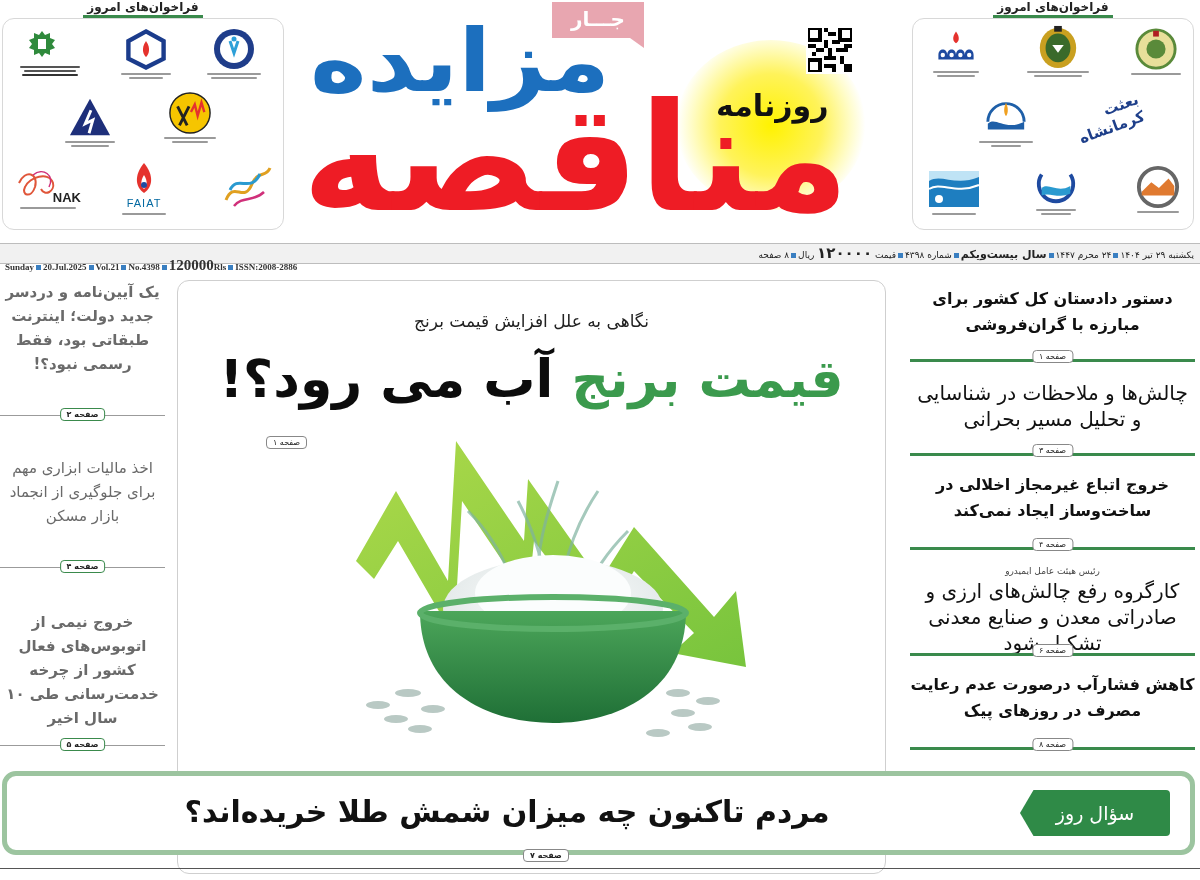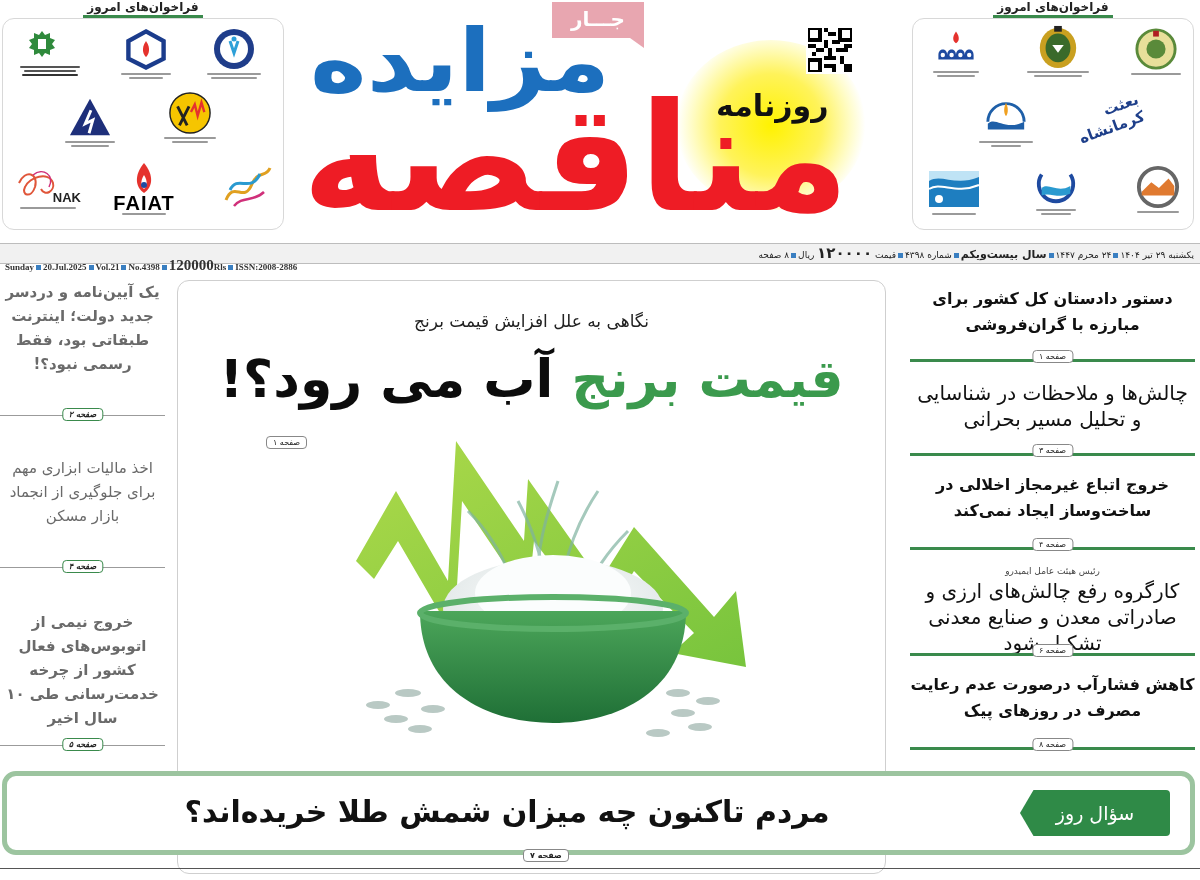--- a/index.html
+++ b/index.html
@@ -45,21 +45,21 @@
   .info-center { position: absolute; left: 480px; width: 250px; top: 0; text-align: center; color: #8a8a8a; direction: rtl; }
   .info-right { position: absolute; right: 6px; top: 0; direction: rtl; color: #222; }
   .info-right b { font-size: 11px; }
   .info-right .big { font-size: 15px; font-weight: bold; }
 
   
   .left-col { position: absolute; left: 0; top: 270px; width: 165px; height: 490px; }
   .left-item { position: absolute; left: 0; width: 165px; text-align: center; direction: rtl; color: #6a6a6a; }
   .left-item.bold { font-weight: bold; }
   .left-item p { font-size: 15px; line-height: 24px; }
-  .sep-gray { position: absolute; left: 0; width: 165px; height: 14px; font-style: italic; }
+  .sep-gray { position: absolute; left: 0; width: 165px; height: 14px; }
   .sep-gray:before { content: ""; position: absolute; left: 0; right: 0; top: 7px; border-top: 1.5px solid #9b9b9b; }
   .badge { position: absolute; left: 50%; top: 0; transform: translateX(-50%); padding: 0 6px; height: 13px;
     font-size: 8px; line-height: 11px; border-radius: 4px; background: #fff; direction: rtl; white-space: nowrap; }
   .badge.green { border: 1.5px solid #3a8a4c; color: #222; font-weight: bold; }
   .badge.gray { border: 1.5px solid #888; color: #222; }
 
   
   .feature { position: absolute; left: 177px; top: 280px; width: 709px; height: 594px; border: 1.5px solid #cfcfcf;
     border-radius: 12px; background: #fff; overflow: hidden; }
   .kicker { position: absolute; top: 30px; left: 0; right: 0; text-align: center; direction: rtl; font-size: 17px; color: #222; }
@@ -177,21 +177,21 @@
           </div>
       </div>
       <div class="logo" style="left:106px;top:142px">
         <div class="mark" style="height:34px">
             <svg width="30" height="34" viewBox="0 0 30 34">
               <path d="M15 2 C5 14 6 26 15 32 C24 26 25 14 15 2Z" fill="#e5322d"></path>
               <path d="M15 14 C11 20 12 26 15 28 C18 26 19 20 15 14Z" fill="#fff"></path>
               <circle cx="15" cy="24" r="3" fill="#1e4aa0"></circle>
             </svg>
           </div>
-        <div style="font-family:'Liberation Sans',sans-serif;font-weight:bold;font-size:20px;color:#000000;letter-spacing:1px;line-height:16px">FAIAT</div>
+        <div style="font-family:'Liberation Sans',sans-serif;font-weight:normal;font-size:11px;color:#0369a1;letter-spacing:1px;line-height:16px">FAIAT</div>
         <div class="cap">
             <i style="width:44px"></i>
           </div>
       </div>
       <div class="logo" style="left:10px;top:146px">
         <div class="mark" style="width:66px;height:40px;position:relative">
             <svg width="66" height="40" viewBox="0 0 66 40">
               <path d="M4 18 C10 4 24 8 20 22 C16 34 6 30 10 22 C14 12 34 6 38 18 C40 26 30 32 26 24" stroke="#e0563a" stroke-width="2" fill="none"></path>
               <path d="M18 10 C28 2 40 10 34 22" stroke="#d0307a" stroke-width="1.5" fill="none"></path>
             </svg>

